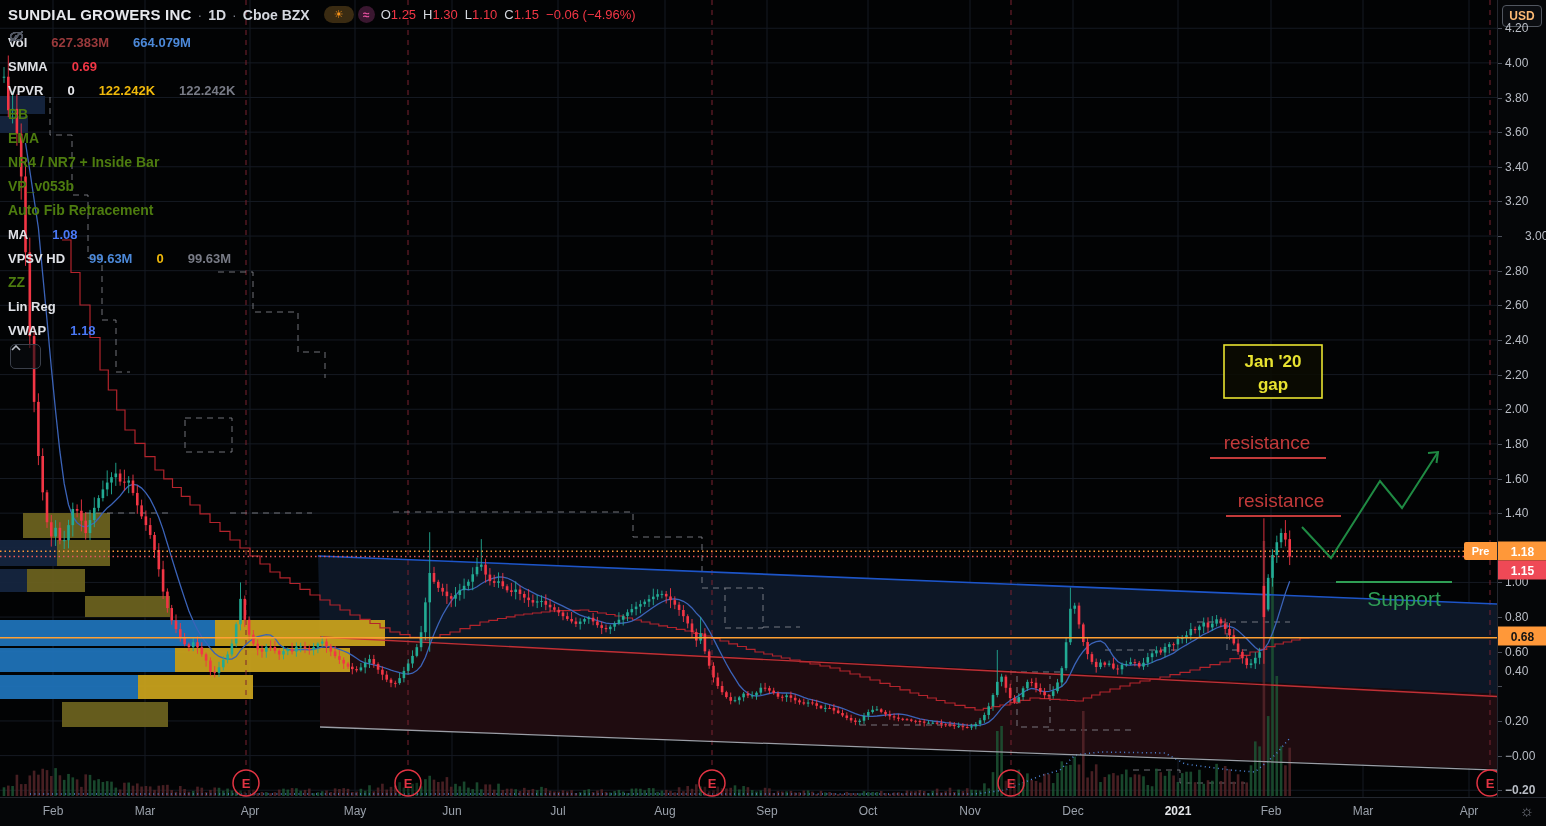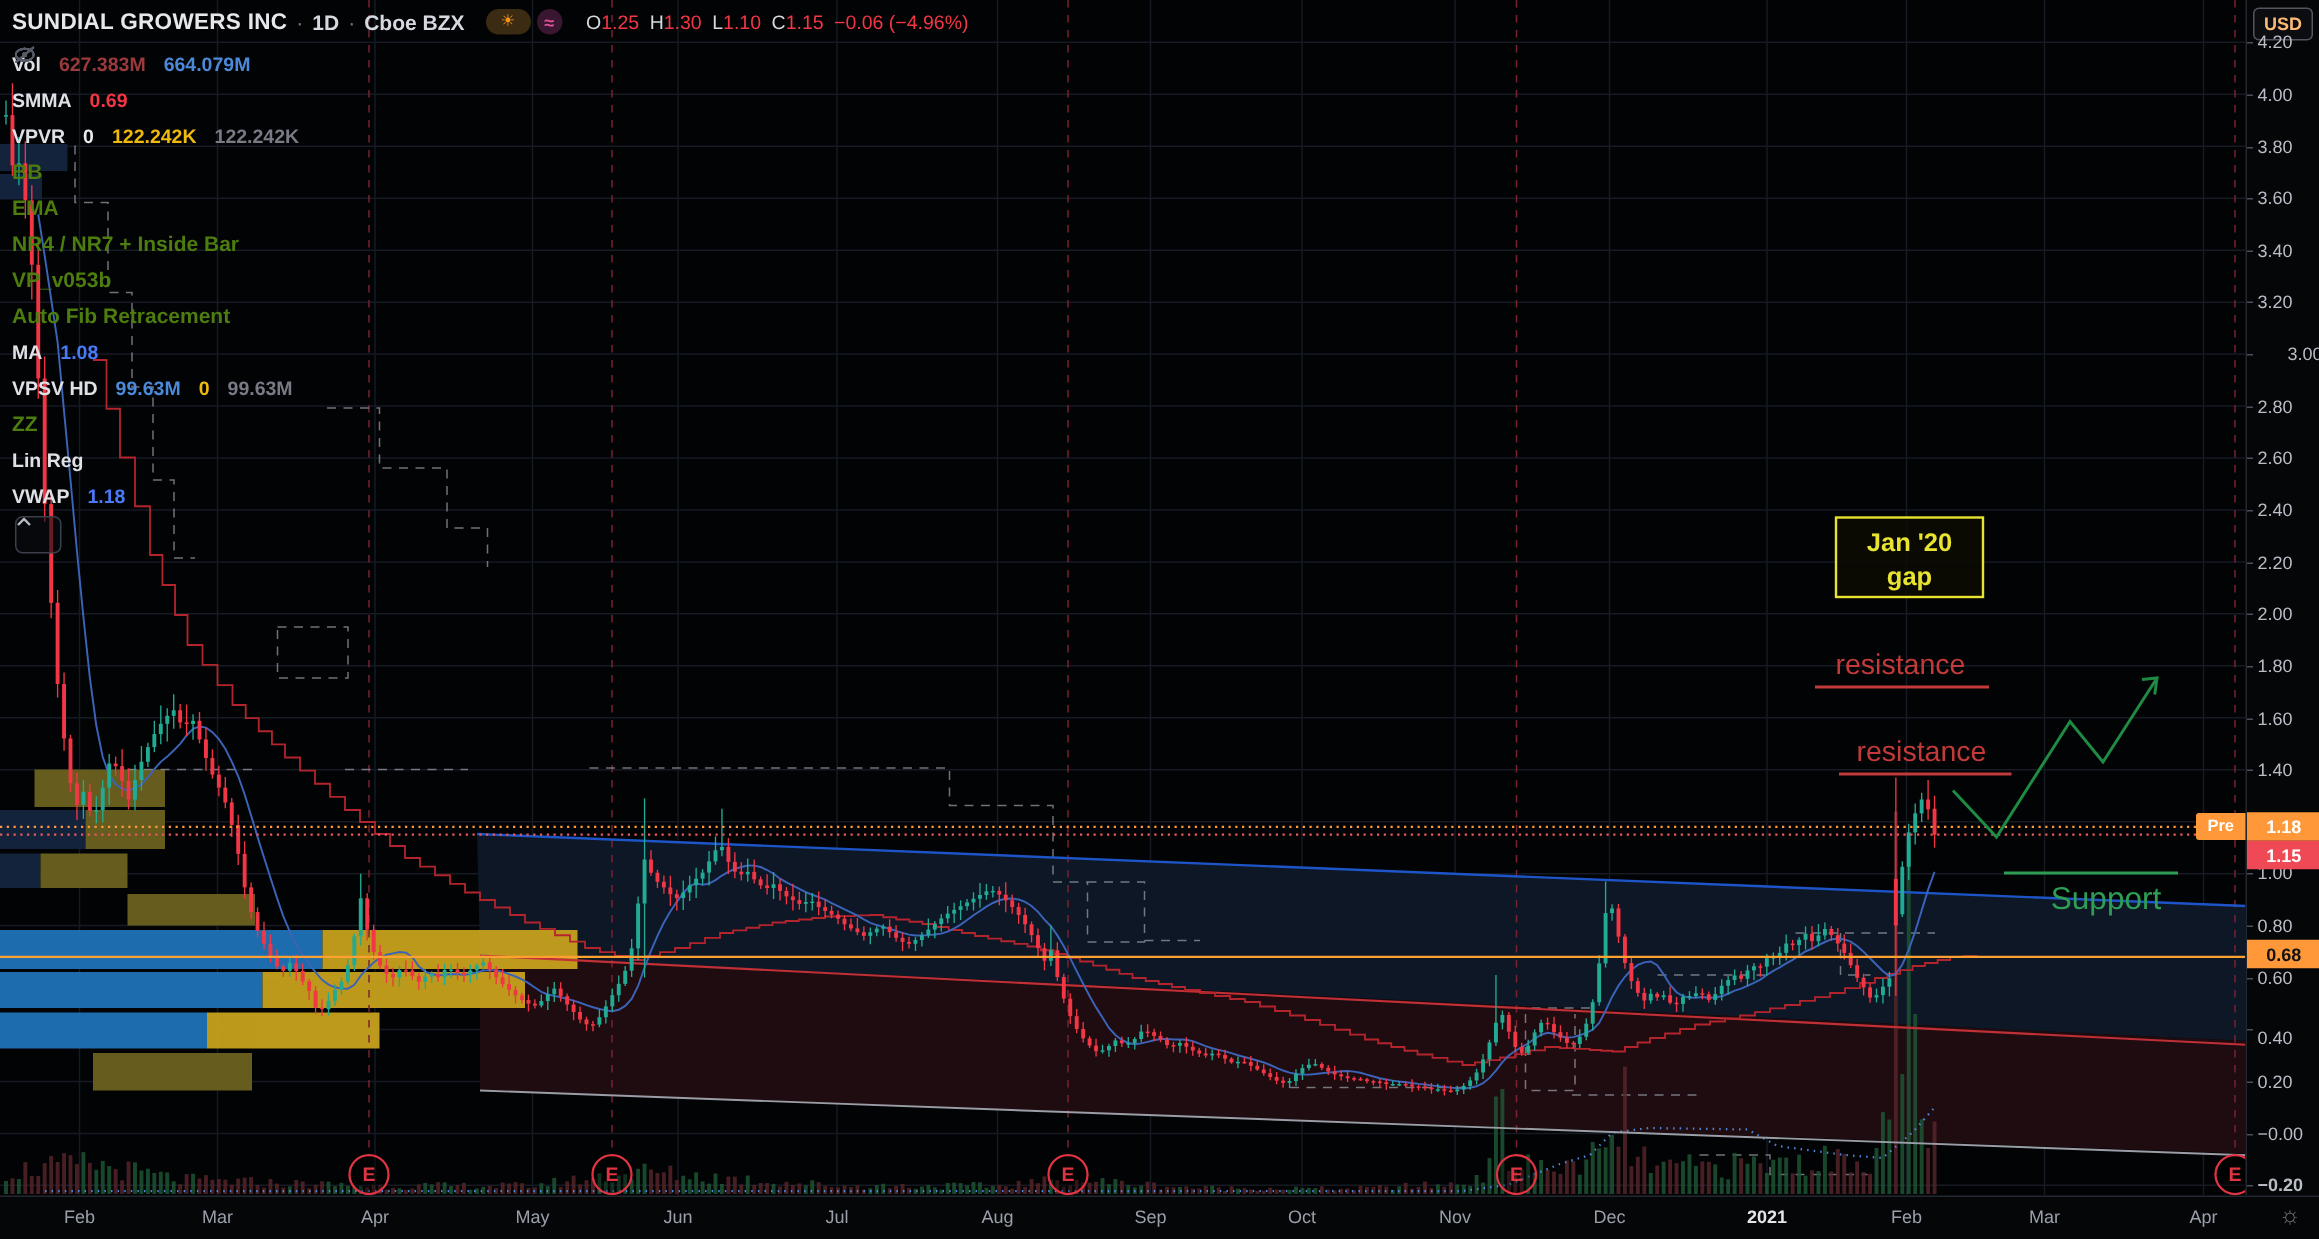--- a/index.html
+++ b/index.html
@@ -9,26 +9,26 @@
   svg{position:absolute;left:0;top:0;}
   
   #header{position:absolute;left:8px;top:6px;display:flex;align-items:center;gap:6px;z-index:30;white-space:nowrap;}
   #header .sym{color:#e6e8ec;font-size:15px;font-weight:bold;letter-spacing:.2px;}
   #header .sep{color:#787b86;font-size:14px;}
   #header .meta{color:#d5d8df;font-size:14px;font-weight:bold;}
   .badge-pill{width:30px;height:17px;border-radius:9px;background:#3a2b12;display:flex;align-items:center;justify-content:center;
       color:#f7931a;font-size:11px;line-height:1;}
   .badge-circ{width:17px;height:17px;border-radius:50%;background:#3a1730;display:flex;align-items:center;justify-content:center;
       color:#e5519f;font-size:12px;font-weight:bold;line-height:1;}
-  #ohlc{display:flex;gap:7px;margin-left:10px;font-size:13px;}
+  #ohlc{display:flex;gap:7px;font-size:13px;}
   #ohlc .k{color:#d5d8df;}
   #ohlc .v{color:#f23645;}
   
   #legend{position:absolute;left:8px;top:30px;z-index:30;}
-  .lrow{height:24px;display:flex;align-items:center;gap:12px;font-size:13px;cursor:default;}
+  .lrow{height:24px;display:flex;align-items:center;gap:24px;font-size:13px;cursor:default;}
   .lrow .lab{color:#dfe1e6;font-weight:bold;}
   .lrow.hid .lab{color:#4d7c0f;font-weight:bold;font-size:14px;}
   .lrow .val{font-weight:bold;}
   .eye{display:inline-flex;align-items:center;}
   #collapse-btn{position:absolute;left:10px;top:344px;width:29px;height:23px;border:1px solid #3a3f4a;border-radius:5px;
       display:flex;align-items:center;justify-content:center;z-index:30;background:rgba(10,12,16,.6);}
   
   #right-axis{position:absolute;left:1497px;top:0;width:49px;height:797px;background:#050608;border-left:1px solid #23272f;z-index:20;}
   .ytick{position:absolute;left:7px;color:#b9bdc5;font-size:12px;transform:translateY(-50%);}
   .ytickmark{position:absolute;left:0;width:4px;height:1px;background:#4a4e59;}
@@ -1231,21 +1231,21 @@
       <div class="ytick" style="top: 478.512px;">1.60</div>
       <div class="ytickmark" style="top: 513.148px;"></div>
       <div class="ytick" style="top: 513.148px;">1.40</div>
       <div class="ytickmark" style="top: 582.42px;"></div>
       <div class="ytick" style="top: 582.42px;">1.00</div>
       <div class="ytickmark" style="top: 617.056px;"></div>
       <div class="ytick" style="top: 617.056px;">0.80</div>
       <div class="ytickmark" style="top: 651.692px;"></div>
       <div class="ytick" style="top: 651.692px;">0.60</div>
       <div class="ytickmark" style="top: 686.328px;"></div>
-      <div class="ytick" style="top: 692px;">0.40</div>
+      <div class="ytick" style="top: 671px;">0.40</div>
       <div class="ytickmark" style="top: 720.964px;"></div>
       <div class="ytick" style="top: 720.964px;">0.20</div>
       <div class="ytickmark" style="top: 755.6px;"></div>
       <div class="ytick" style="top: 755.6px;">−0.00</div>
       <div class="ytickmark" style="top: 790.236px;"></div>
       <div class="ytick" style="top: 790.236px; font-weight: bold;">−0.20</div>
       <div class="ptag" style="top: 551px; background: rgb(255, 152, 57); color: rgb(255, 255, 255);">1.18</div>
       <div class="ptag" style="top: 570px; background: rgb(239, 73, 86); color: rgb(255, 255, 255);">1.15</div>
       <div class="ptag" style="top: 636px; background: rgb(255, 152, 57); color: rgb(19, 19, 19);">0.68</div>
     </div>

